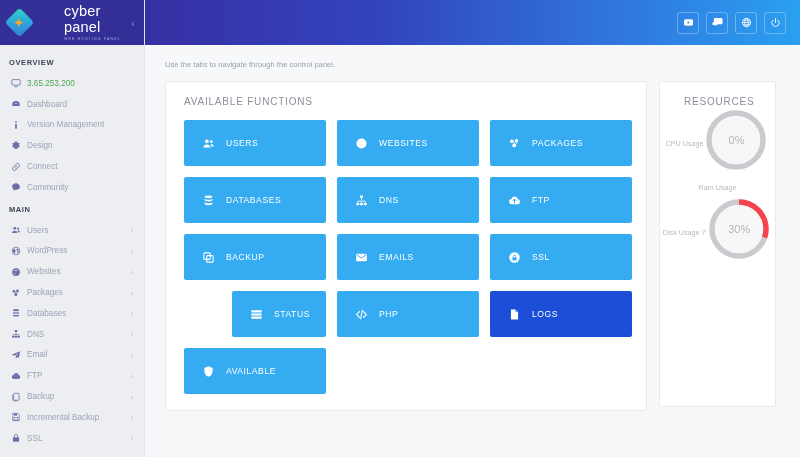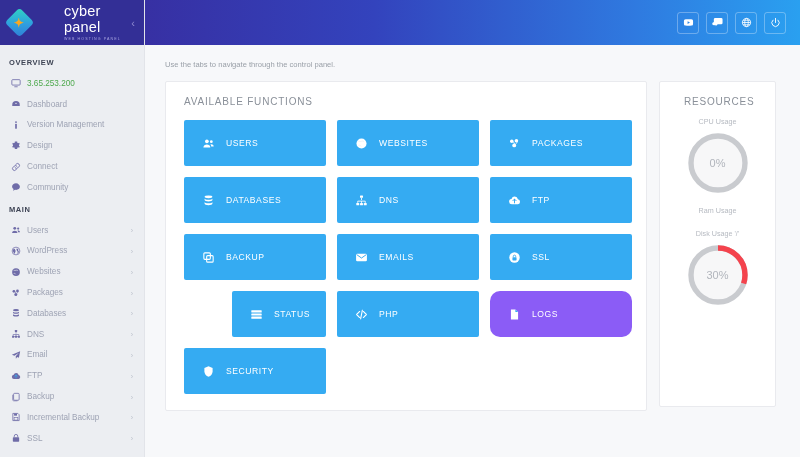--- a/index.html
+++ b/index.html
@@ -140,21 +140,21 @@
     margin-left: 9px; font-size: 8.6px; letter-spacing: .55px;
   }
 
   .resources {
     flex: 0 0 117px;
     padding: 14px 0 16px 0;
     display: flex; flex-direction: column; align-items: center;
     min-height: 326px;
   }
   .res-title { align-self: flex-start; margin-left: 24px; }
-  .gauge-block { display: flex; flex-direction: column; align-items: center; }
+  .gauge-block { display: flex; flex-direction: row; align-items: center; }
   .gauge-label {
     font-size: 7.2px; color: #b6bac1; margin-bottom: 4px; margin-top: 10px;
     white-space: nowrap;
   }
   .gauge { position: relative; width: 66px; height: 66px; }
   .gauge svg { display: block; transform: rotate(-90deg); }
   .gauge .val {
     position: absolute; inset: 0;
     display: flex; align-items: center; justify-content: center;
     font-size: 11px; color: #b1b5bc;
@@ -492,36 +492,36 @@
               <span class="t-lbl">STATUS</span>
             </div>
             <div class="tile" style="background: rgb(53, 171, 242);">
               <span class="t-ico">
                 <svg width="13" height="13" viewBox="0 0 24 24" fill="currentColor">
                   <path d="M8.6 6.4 3 12l5.6 5.6M15.4 6.4 21 12l-5.6 5.6M13.6 4 10.4 20" fill="none" stroke="currentColor" stroke-width="2" stroke-linecap="round" stroke-linejoin="round"></path>
                 </svg>
               </span>
               <span class="t-lbl">PHP</span>
             </div>
-            <div class="tile" style="background: #8b5cf6; border-radius: 10px;">
+            <div class="tile" style="background: #1d4ed8;">
               <span class="t-ico">
                 <svg width="13" height="13" viewBox="0 0 24 24" fill="currentColor">
                   <path d="M5.4 2.6h8.2l5 5v13.8H5.4z"></path>
                   <path d="M13.6 2.6v5h5" fill="#35abf2"></path>
                 </svg>
               </span>
               <span class="t-lbl">LOGS</span>
             </div>
             <div class="tile" style="background: rgb(53, 171, 242);">
               <span class="t-ico">
                 <svg width="13" height="13" viewBox="0 0 24 24" fill="currentColor">
                   <path d="M12 2.2 4.4 5.4v6.2c0 4.6 3.1 8.9 7.6 10.2 4.5-1.3 7.6-5.6 7.6-10.2V5.4z"></path>
                 </svg>
               </span>
-              <span class="t-lbl">SECURITY</span>
+              <span class="t-lbl">AVAILABLE</span>
             </div>
           </div>
       </div>
 
       <div class="card resources">
         <div class="card-title res-title">RESOURCES</div>
         <div id="gauge-root" style="display:flex;flex-direction:column;align-items:center;">
             <div class="gauge-block">
               <div class="gauge-label">CPU Usage</div>
               <div class="gauge">

